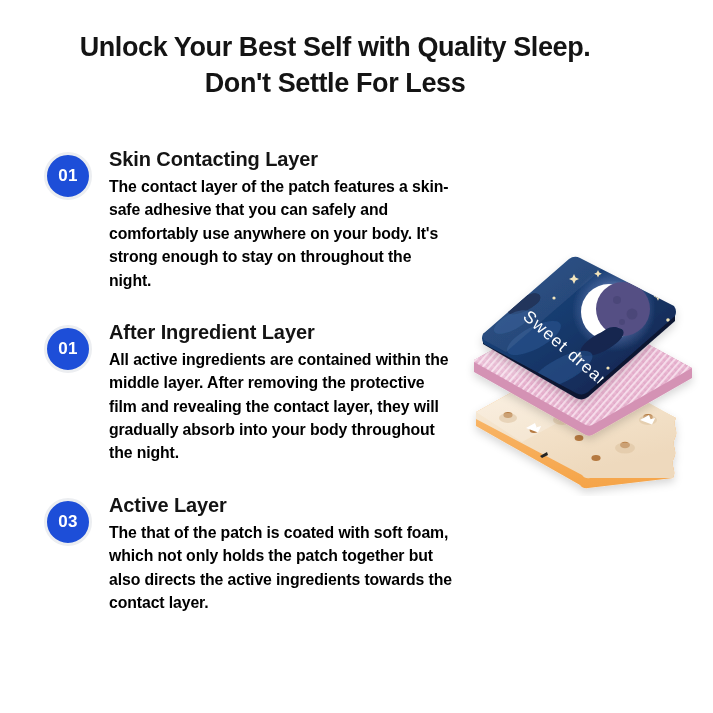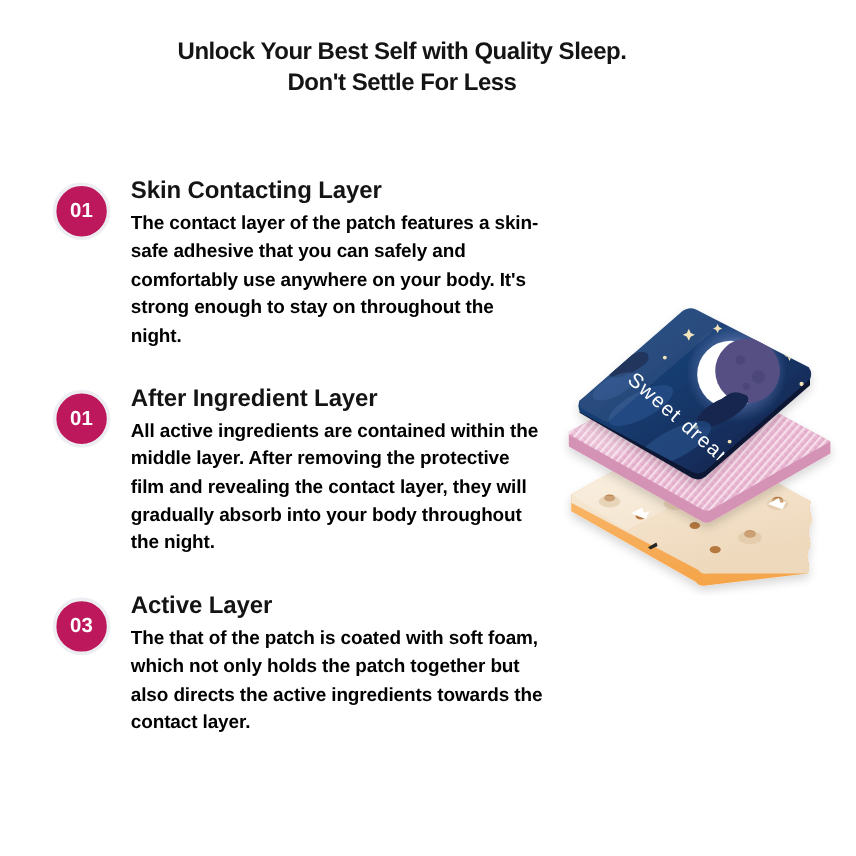--- a/index.html
+++ b/index.html
@@ -19,21 +19,21 @@
     background: #ffffff;
   }
 
   
   .headline {
     position: absolute;
     left: 0;
     top: 30px;
     width: 670px;
     text-align: center;
-    font-size: 20px;
+    font-size: 27px;
     font-weight: 700;
     line-height: 1.32;
     letter-spacing: -0.4px;
     color: #141414;
   }
   .headline .ln { display: block; white-space: nowrap; }
 
   
   .steps {
     position: absolute;
@@ -47,21 +47,21 @@
   .step-2 { margin-top: 27px; }
   .step-3 { margin-top: 27px; }
 
   .badge {
     position: absolute;
     left: 4px;
     top: 6px;
     width: 48px;
     height: 48px;
     border-radius: 50%;
-    background: #be185d;
+    background: #1d4ed8;
     border: 3px solid #eceef1;
     display: flex;
     align-items: center;
     justify-content: center;
     color: #ffffff;
     font-size: 17px;
     font-weight: 700;
     letter-spacing: 0.2px;
   }
 

